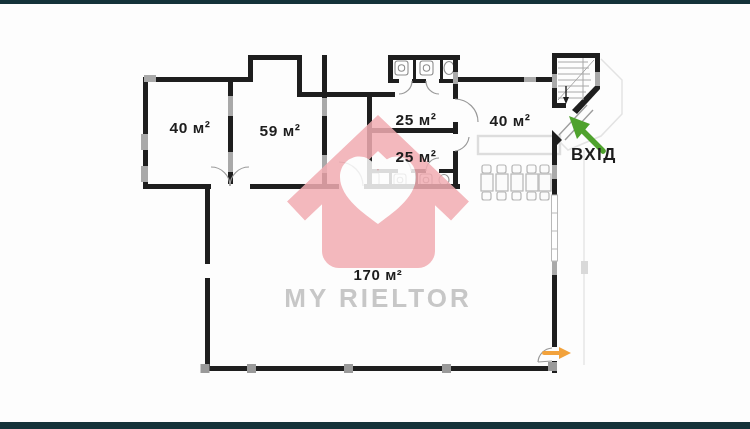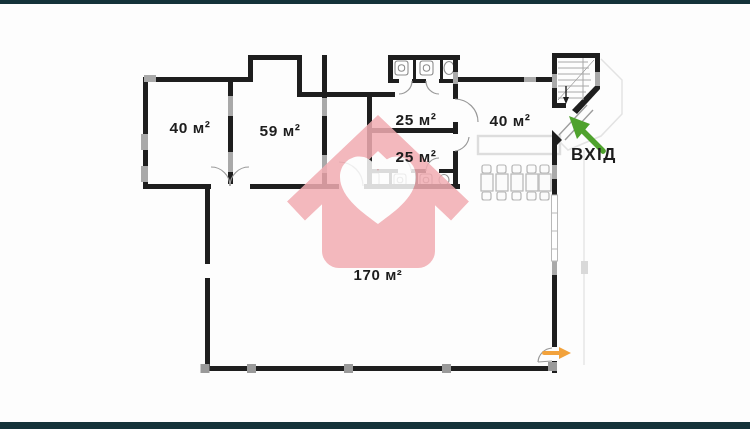--- a/index.html
+++ b/index.html
@@ -246,15 +246,16 @@
   <div class="lbl lbl-40-left">40 м²</div>
   <div class="lbl lbl-45">59 м²</div>
   <div class="lbl lbl-25-top">25 м²</div>
   <div class="lbl lbl-25-bottom">25 м²</div>
   <div class="lbl lbl-40-right">40 м²</div>
   <div class="lbl lbl-270">170 м²</div>
 
   <div class="lbl lbl-entrance">ВХІД</div>
 
 
+  <div class="brand">MY RIELTOR</div>
 
   <div class="frame-bar bottom"></div>
 </div>
 
 </body></html>

